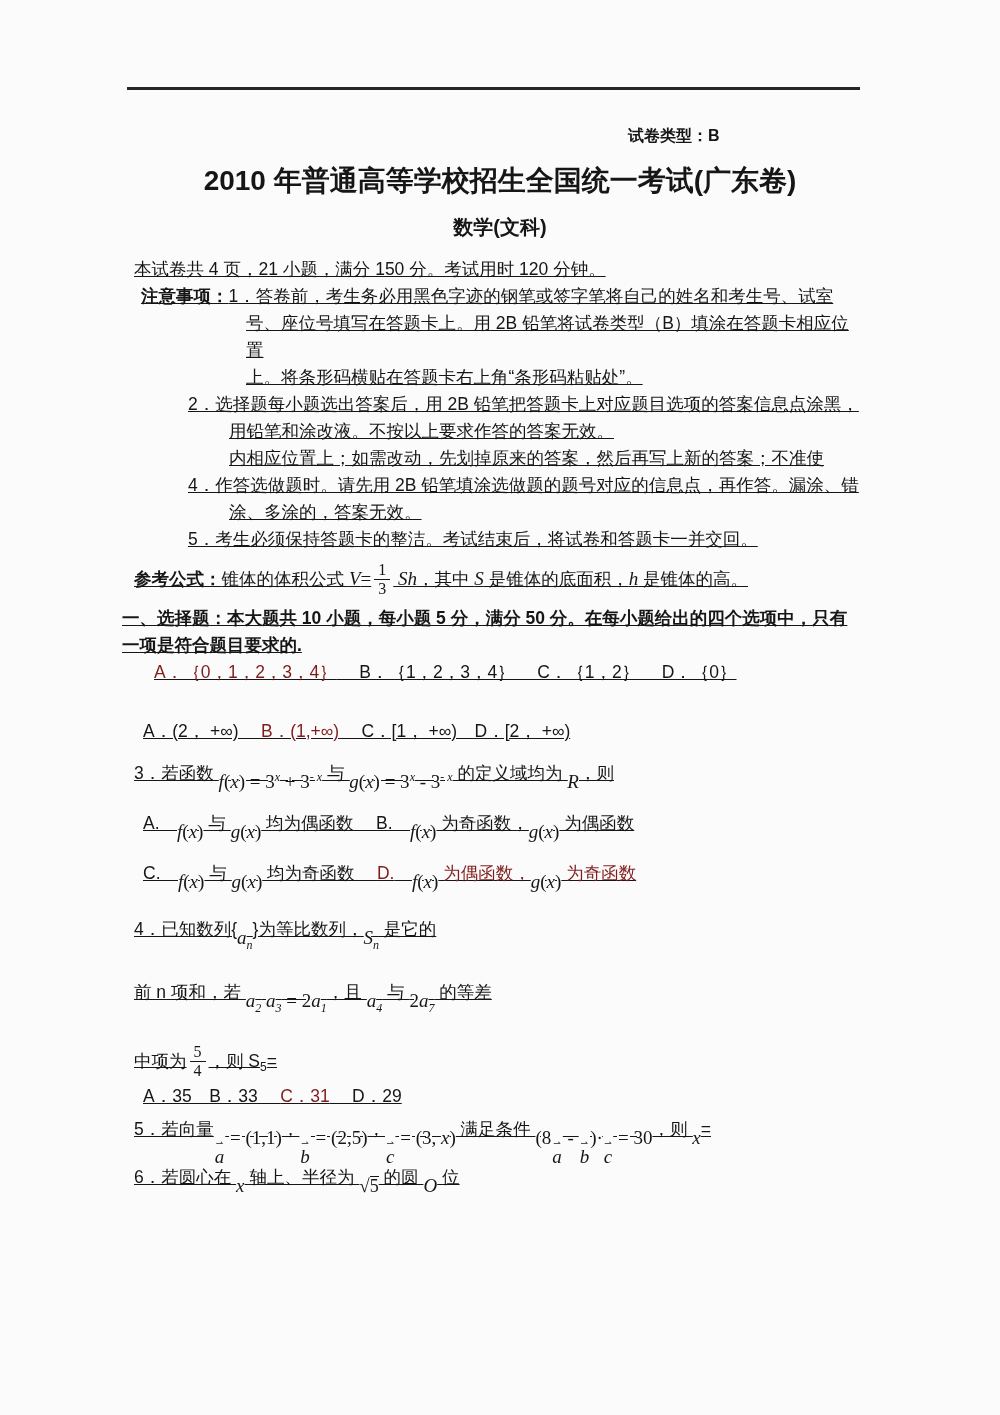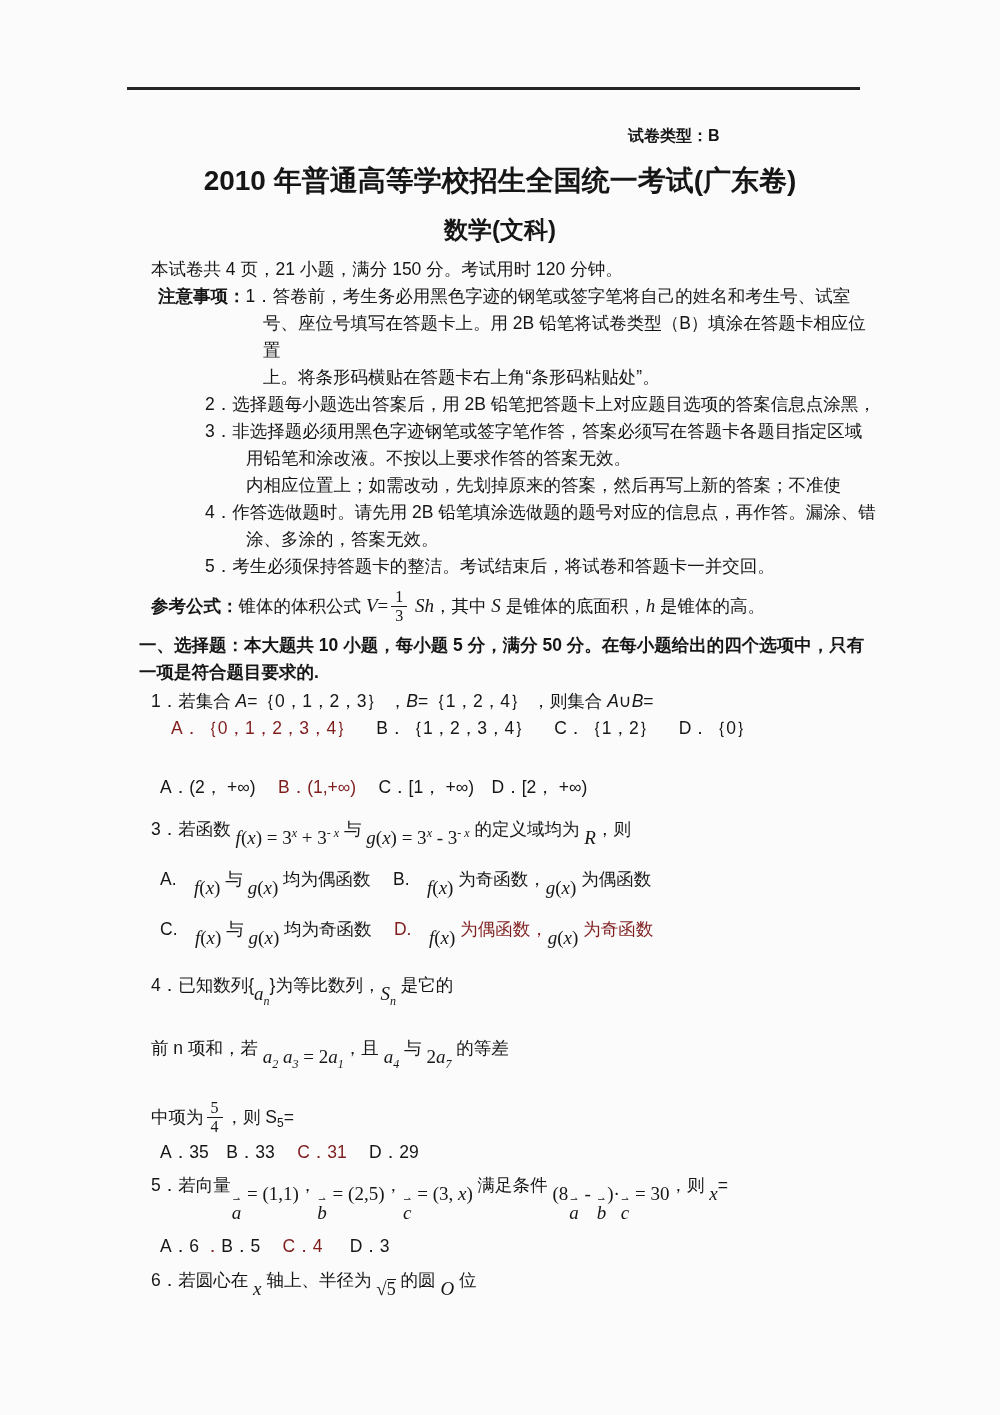--- a/index.html
+++ b/index.html
@@ -5,22 +5,22 @@
   html,body { margin:0; padding:0; background:#ffffff; }
   .page {
     position:relative; width:1000px; height:1415px;
     background:#fbfbfb; overflow:hidden;
     font-family:"Liberation Sans","DejaVu Sans",sans-serif;
     color:#161616;
   }
   .top-rule { position:absolute; left:127px; top:87px; width:733px; height:3px; background:#262626; }
   .paper-type { position:absolute; left:628px; top:126px; font-size:16px; font-weight:bold; }
   .title { position:absolute; left:0; top:162px; width:100%; margin:0; text-align:center; font-size:28px; font-weight:bold; }
-  .subtitle { position:absolute; left:0; top:214px; width:100%; margin:0; text-align:center; font-size:24px; font-weight:bold; }
-  .doc { position:absolute; left:135px; top:256px; width:742px; }
+  .subtitle { position:absolute; left:0; top:214px; width:100%; margin:0; text-align:center; font-size:20px; font-weight:bold; }
+  .doc { position:absolute; left:118px; top:256px; width:742px;text-decoration:underline; }
   .line { font-size:17.5px; line-height:27px; min-height:27px; white-space:pre-wrap; }
   
   .intro { padding-left:16px; }
   .note1 { padding-left:23px; }
   .nc1   { padding-left:128px; }
   .item  { padding-left:70px; }
   .nc2   { padding-left:111px; }
   .pformula { padding-left:16px; margin:8px 0 6px; }
   .sec   { padding-left:4px; }
   .q     { padding-left:16px; }
@@ -59,36 +59,33 @@
   <div class="top-rule"></div>
   <div class="paper-type">试卷类型：B</div>
   <h1 class="title">2010 年普通高等学校招生全国统一考试(广东卷)</h1>
   <h2 class="subtitle">数学(文科)</h2>
   <div class="doc" id="doc">
       <div class="line intro"><span class="r-cn">本试卷共 4 页，21 小题，满分 150 分。考试用时 120 分钟。</span></div>
       <div class="line note1"><span class="r-b">注意事项：</span><span class="r-cn">1．答卷前，考生务必用黑色字迹的钢笔或签字笔将自己的姓名和考生号、试室</span></div>
       <div class="line nc1"><span class="r-cn">号、座位号填写在答题卡上。用 2B 铅笔将试卷类型（B）填涂在答题卡相应位置</span></div>
       <div class="line nc1"><span class="r-cn">上。将条形码横贴在答题卡右上角“条形码粘贴处”。</span></div>
       <div class="line item"><span class="r-cn">2．选择题每小题选出答案后，用 2B 铅笔把答题卡上对应题目选项的答案信息点涂黑，</span></div>
-      <div class="line item"><span class="r-cn">3．非选择题必须用黑色字迹钢笔或签字笔作答，答案必须写在答题卡各题目指定区域</span></div>
       <div class="line nc2"><span class="r-cn">用铅笔和涂改液。不按以上要求作答的答案无效。</span></div>
       <div class="line nc2"><span class="r-cn">内相应位置上；如需改动，先划掉原来的答案，然后再写上新的答案；不准使</span></div>
       <div class="line item"><span class="r-cn">4．作答选做题时。请先用 2B 铅笔填涂选做题的题号对应的信息点，再作答。漏涂、错</span></div>
       <div class="line nc2"><span class="r-cn">涂、多涂的，答案无效。</span></div>
       <div class="line item"><span class="r-cn">5．考生必须保持答题卡的整洁。考试结束后，将试卷和答题卡一并交回。</span></div>
       <div class="line pformula"><span class="r-b">参考公式：</span><span class="r-cn">锥体的体积公式 </span><span class="r-m">V</span><span class="r-n">=</span><span class="frac"><span class="fnum">1</span><span class="fden">3</span></span><span class="r-m"> Sh</span><span class="r-cn">，其中 </span><span class="r-m">S</span><span class="r-cn"> 是锥体的底面积，</span><span class="r-m">h</span><span class="r-cn"> 是锥体的高。</span></div>
       <div class="line sec"><span class="r-b">一、选择题：本大题共 10 小题，每小题 5 分，满分 50 分。在每小题给出的四个选项中，只有</span></div>
       <div class="line sec"><span class="r-b">一项是符合题目要求的.</span></div>
-      <div class="line q mt2"><span class="r-cn">1．若集合 </span><span class="r-mi">A</span><span class="r-cn">=｛0，1，2，3｝ ，</span><span class="r-mi">B</span><span class="r-cn">=｛1，2，4｝ ，则集合 </span><span class="r-mi">A</span><span class="r-cn">∪</span><span class="r-mi">B</span><span class="r-cn">=</span></div>
       <div class="line opt2"><span class="r-o">A．｛0，1，2，3，4｝</span><span class="r-cn">　 B．｛1，2，3，4｝　 C．｛1，2｝　 D．｛0｝</span></div>
       <div class="line opt mt14"><span class="r-cn">A．(2， +∞)　 </span><span class="r-o">B．(1,+∞)</span><span class="r-cn">　 C．[1， +∞)　D．[2， +∞)</span></div>
       <div class="line q mt10"><span class="r-cn">3．若函数 </span><span class="r-m drop">f</span><span class="r-n drop">(</span><span class="r-m drop">x</span><span class="r-n drop">) = 3</span><span class="r-sup drop">x</span><span class="r-n drop"> + 3</span><span class="r-sup drop">- x</span><span class="r-cn"> 与 </span><span class="r-m drop">g</span><span class="r-n drop">(</span><span class="r-m drop">x</span><span class="r-n drop">) = 3</span><span class="r-sup drop">x</span><span class="r-n drop"> - 3</span><span class="r-sup drop">- x</span><span class="r-cn"> 的定义域均为 </span><span class="r-m drop">R</span><span class="r-cn">，则</span></div>
       <div class="line opt mt22"><span class="r-cn">A.　</span><span class="r-m drop">f</span><span class="r-n drop">(</span><span class="r-m drop">x</span><span class="r-n drop">)</span><span class="r-cn"> 与 </span><span class="r-m drop">g</span><span class="r-n drop">(</span><span class="r-m drop">x</span><span class="r-n drop">)</span><span class="r-cn"> 均为偶函数　 B.　</span><span class="r-m drop">f</span><span class="r-n drop">(</span><span class="r-m drop">x</span><span class="r-n drop">)</span><span class="r-cn"> 为奇函数，</span><span class="r-m drop">g</span><span class="r-n drop">(</span><span class="r-m drop">x</span><span class="r-n drop">)</span><span class="r-cn"> 为偶函数</span></div>
       <div class="line opt mt22"><span class="r-cn">C.　</span><span class="r-m drop">f</span><span class="r-n drop">(</span><span class="r-m drop">x</span><span class="r-n drop">)</span><span class="r-cn"> 与 </span><span class="r-m drop">g</span><span class="r-n drop">(</span><span class="r-m drop">x</span><span class="r-n drop">)</span><span class="r-cn"> 均为奇函数　 </span><span class="r-o">D.</span><span class="r-cn">　</span><span class="r-m drop">f</span><span class="r-n drop">(</span><span class="r-m drop">x</span><span class="r-n drop">)</span><span class="r-o"> 为偶函数，</span><span class="r-m drop">g</span><span class="r-n drop">(</span><span class="r-m drop">x</span><span class="r-n drop">)</span><span class="r-o"> 为奇函数</span></div>
       <div class="line q mt28"><span class="r-cn">4．已知数列{</span><span class="r-m drop">a</span><span class="r-sub drop">n</span><span class="r-cn">}为等比数列，</span><span class="r-m drop">S</span><span class="r-sub drop">n</span><span class="r-cn"> 是它的</span></div>
       <div class="line q mt28"><span class="r-cn">前 n 项和，若 </span><span class="r-m drop">a</span><span class="r-sub drop">2</span><span class="r-m drop"> a</span><span class="r-sub drop">3</span><span class="r-n drop"> = 2</span><span class="r-m drop">a</span><span class="r-sub drop">1</span><span class="r-cn">，且 </span><span class="r-m drop">a</span><span class="r-sub drop">4</span><span class="r-cn"> 与 </span><span class="r-n drop">2</span><span class="r-m drop">a</span><span class="r-sub drop">7</span><span class="r-cn"> 的等差</span></div>
       <div class="line q mt18"><span class="r-cn">中项为</span><span class="frac"><span class="fnum">5</span><span class="fden">4</span></span><span class="r-cn">，则 S</span><span class="r-subn">5</span><span class="r-cn">=</span></div>
       <div class="line opt mt2"><span class="r-cn">A．35　B．33　 </span><span class="r-o">C．31</span><span class="r-cn">　 D．29</span></div>
       <div class="line q mt5"><span class="r-cn">5．若向量</span><span class="vec drop"><span class="varr">⇀</span><span class="vltr">a</span></span><span class="r-n drop"> = (1,1)</span><span class="r-cn">，</span><span class="vec drop"><span class="varr">⇀</span><span class="vltr">b</span></span><span class="r-n drop"> = (2,5)</span><span class="r-cn">，</span><span class="vec drop"><span class="varr">⇀</span><span class="vltr">c</span></span><span class="r-n drop"> = (3, </span><span class="r-m drop">x</span><span class="r-n drop">)</span><span class="r-cn"> 满足条件 </span><span class="r-n drop">(8</span><span class="vec drop"><span class="varr">⇀</span><span class="vltr">a</span></span><span class="r-n drop"> - </span><span class="vec drop"><span class="varr">⇀</span><span class="vltr">b</span></span><span class="r-n drop">)·</span><span class="vec drop"><span class="varr">⇀</span><span class="vltr">c</span></span><span class="r-n drop"> = 30</span><span class="r-cn">，则 </span><span class="r-m drop">x</span><span class="r-cn">=</span></div>
-      <div class="line opt mt20"><span class="r-cn">A．6 </span><span class="r-o">．</span><span class="r-cn">B．5　 </span><span class="r-o">C．4</span><span class="r-cn"> 　 D．3</span></div>
       <div class="line q mt6"><span class="r-cn">6．若圆心在 </span><span class="r-m drop">x</span><span class="r-cn"> 轴上、半径为 </span><span class="sqrt drop"><span class="rad">√</span><span class="rcd">5</span></span><span class="r-cn"> 的圆 </span><span class="r-m drop">O</span><span class="r-cn"> 位</span></div>
     </div>
 </div>
 
 </body></html>

